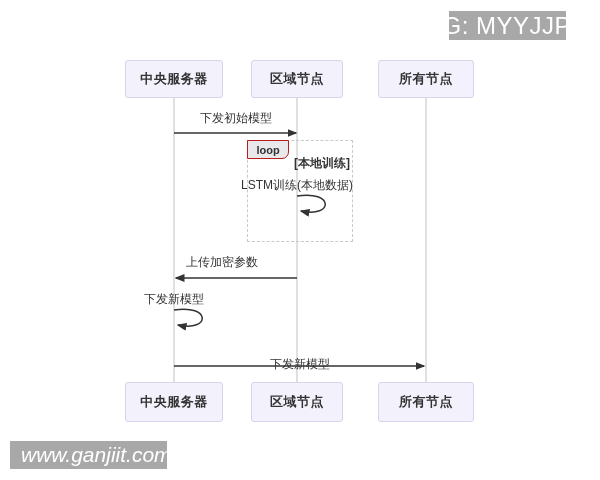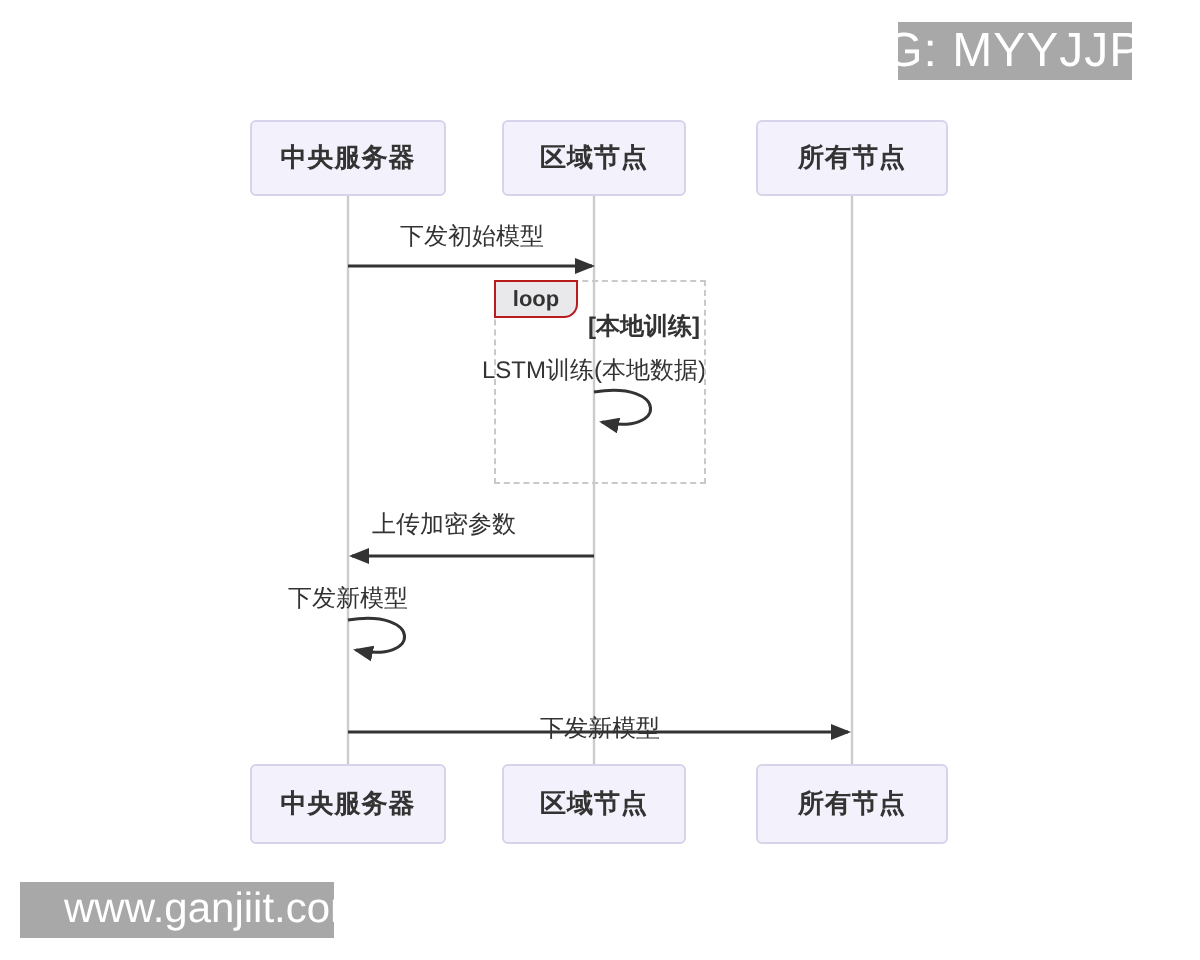--- a/index.html
+++ b/index.html
@@ -48,21 +48,21 @@
   }
   .loop-cond{
     position:absolute;left:46px;top:2px;
     font-size:12px;font-weight:700;white-space:nowrap;margin-top:12px;
   }
   .watermark{
     position:absolute;background:var(--wm-bg);color:var(--wm-text);
     display:flex;align-items:center;white-space:nowrap;
   }
   .watermark.top{left:449px;top:11px;width:117px;height:29px;font-size:24px;justify-content:center;letter-spacing:.5px;}
-  .watermark.bottom{left:10px;top:441px;width:157px;height:28px;font-size:21px;padding-left:22px;box-sizing:border-box;font-weight:400;}
+  .watermark.bottom{left:10px;top:441px;width:157px;height:28px;font-size:21px;padding-left:11px;box-sizing:border-box;font-weight:400;font-style:italic;}
 </style>
 </head>
 <body>
 
 <div class="stage">
 
   <svg class="layer" width="600" height="480" viewBox="0 0 600 480">
     <defs>
       <marker id="arrowhead" markerWidth="10" markerHeight="8" refX="8.5" refY="4" orient="auto" markerUnits="userSpaceOnUse">
         <path d="M0,0 L10,4 L0,8 Z" fill="#333333"></path>

